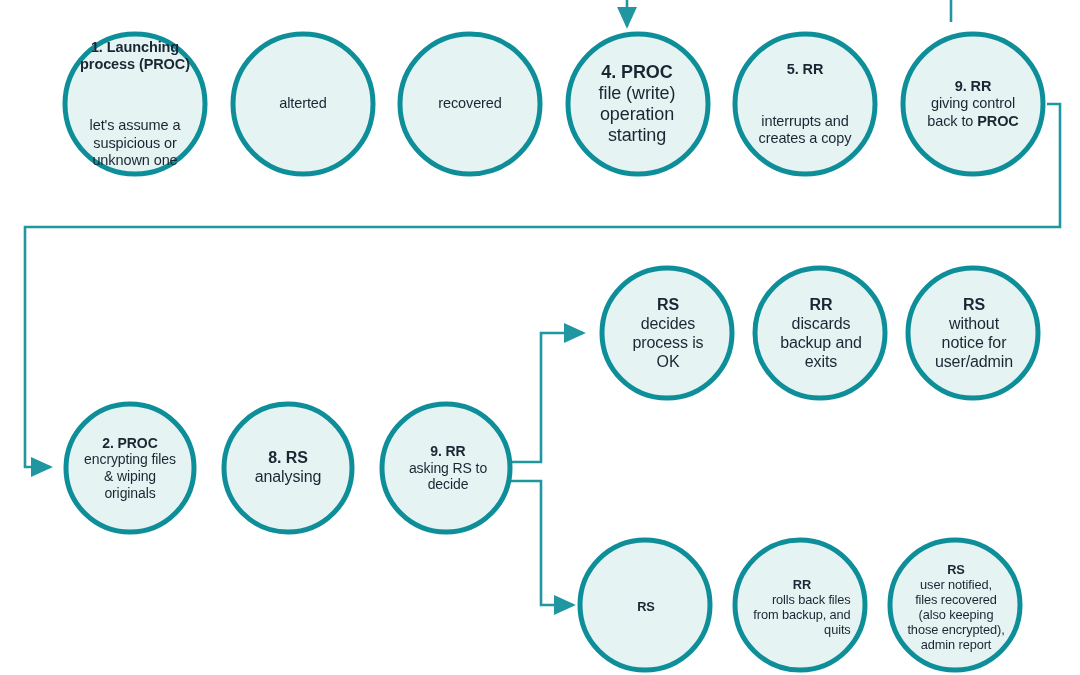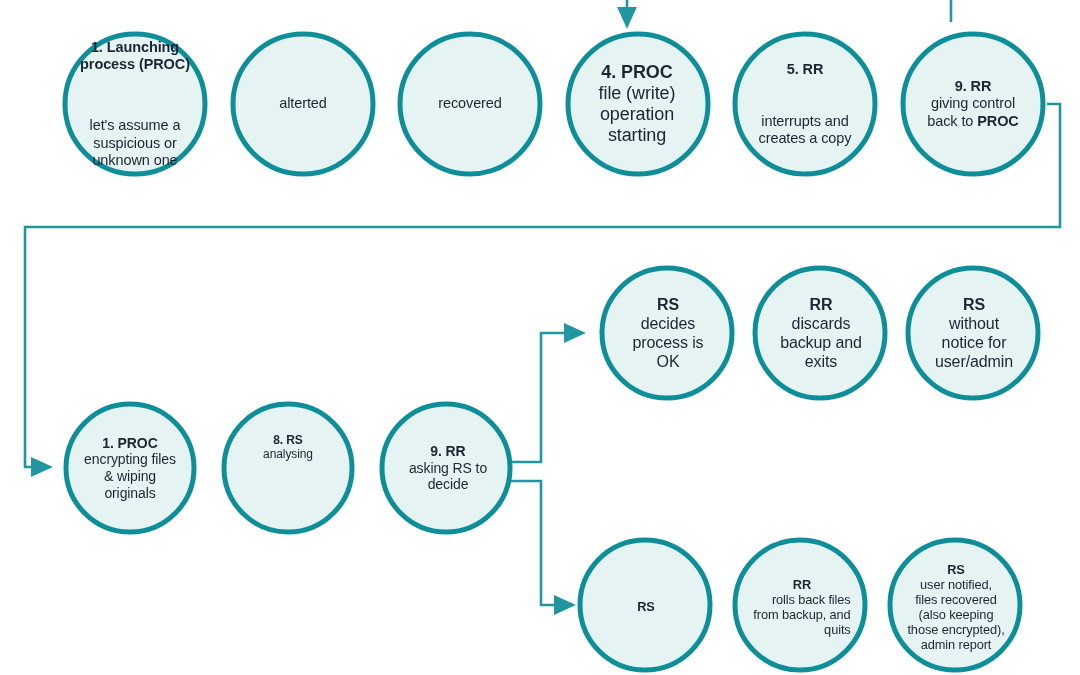--- a/index.html
+++ b/index.html
@@ -133,27 +133,27 @@
 creates a copy</span>
   </div>
 
   <div class="nodeText" style="left:895px;top:58px;width:156px;height:92px;font-size:14.5px;">
     <span class="hd">9. RR</span>
     <span class="bd" id="step6body" style="white-space: pre-line;">giving control
 back to <b>PROC</b></span>
   </div>
 
   <div class="nodeText" style="left:55px;top:417px;width:150px;height:102px;font-size:14px;">
-    <span class="hd">1. PROC</span>
+    <span class="hd">2. PROC</span>
     <span class="bd" style="white-space: pre-line;">encrypting files
 &amp; wiping
 originals</span>
   </div>
 
-  <div class="nodeText" style="left:215px;top:419px;width:146px;height:56px;font-size:12px;">
+  <div class="nodeText" style="left:215px;top:440px;width:146px;height:56px;font-size:16px;">
     <span class="hd">8. RS</span>
     <span class="bd">analysing</span>
   </div>
 
   <div class="nodeText" style="left:375px;top:430px;width:146px;height:76px;font-size:14px;">
     <span class="hd">9. RR</span>
     <span class="bd" style="white-space: pre-line;">asking RS to
 decide</span>
   </div>
 

